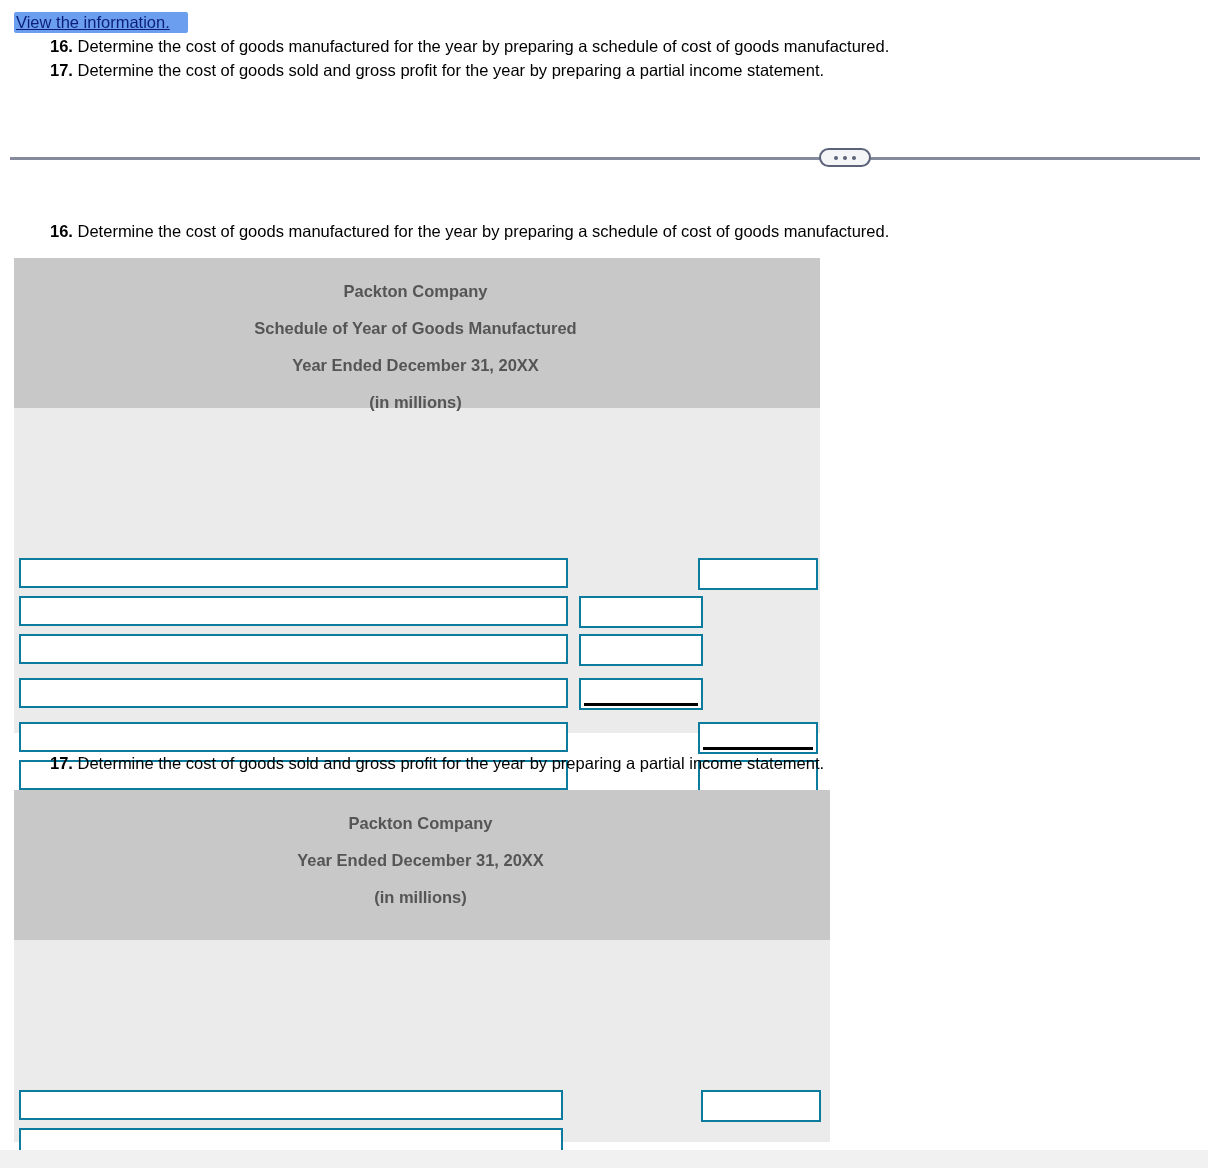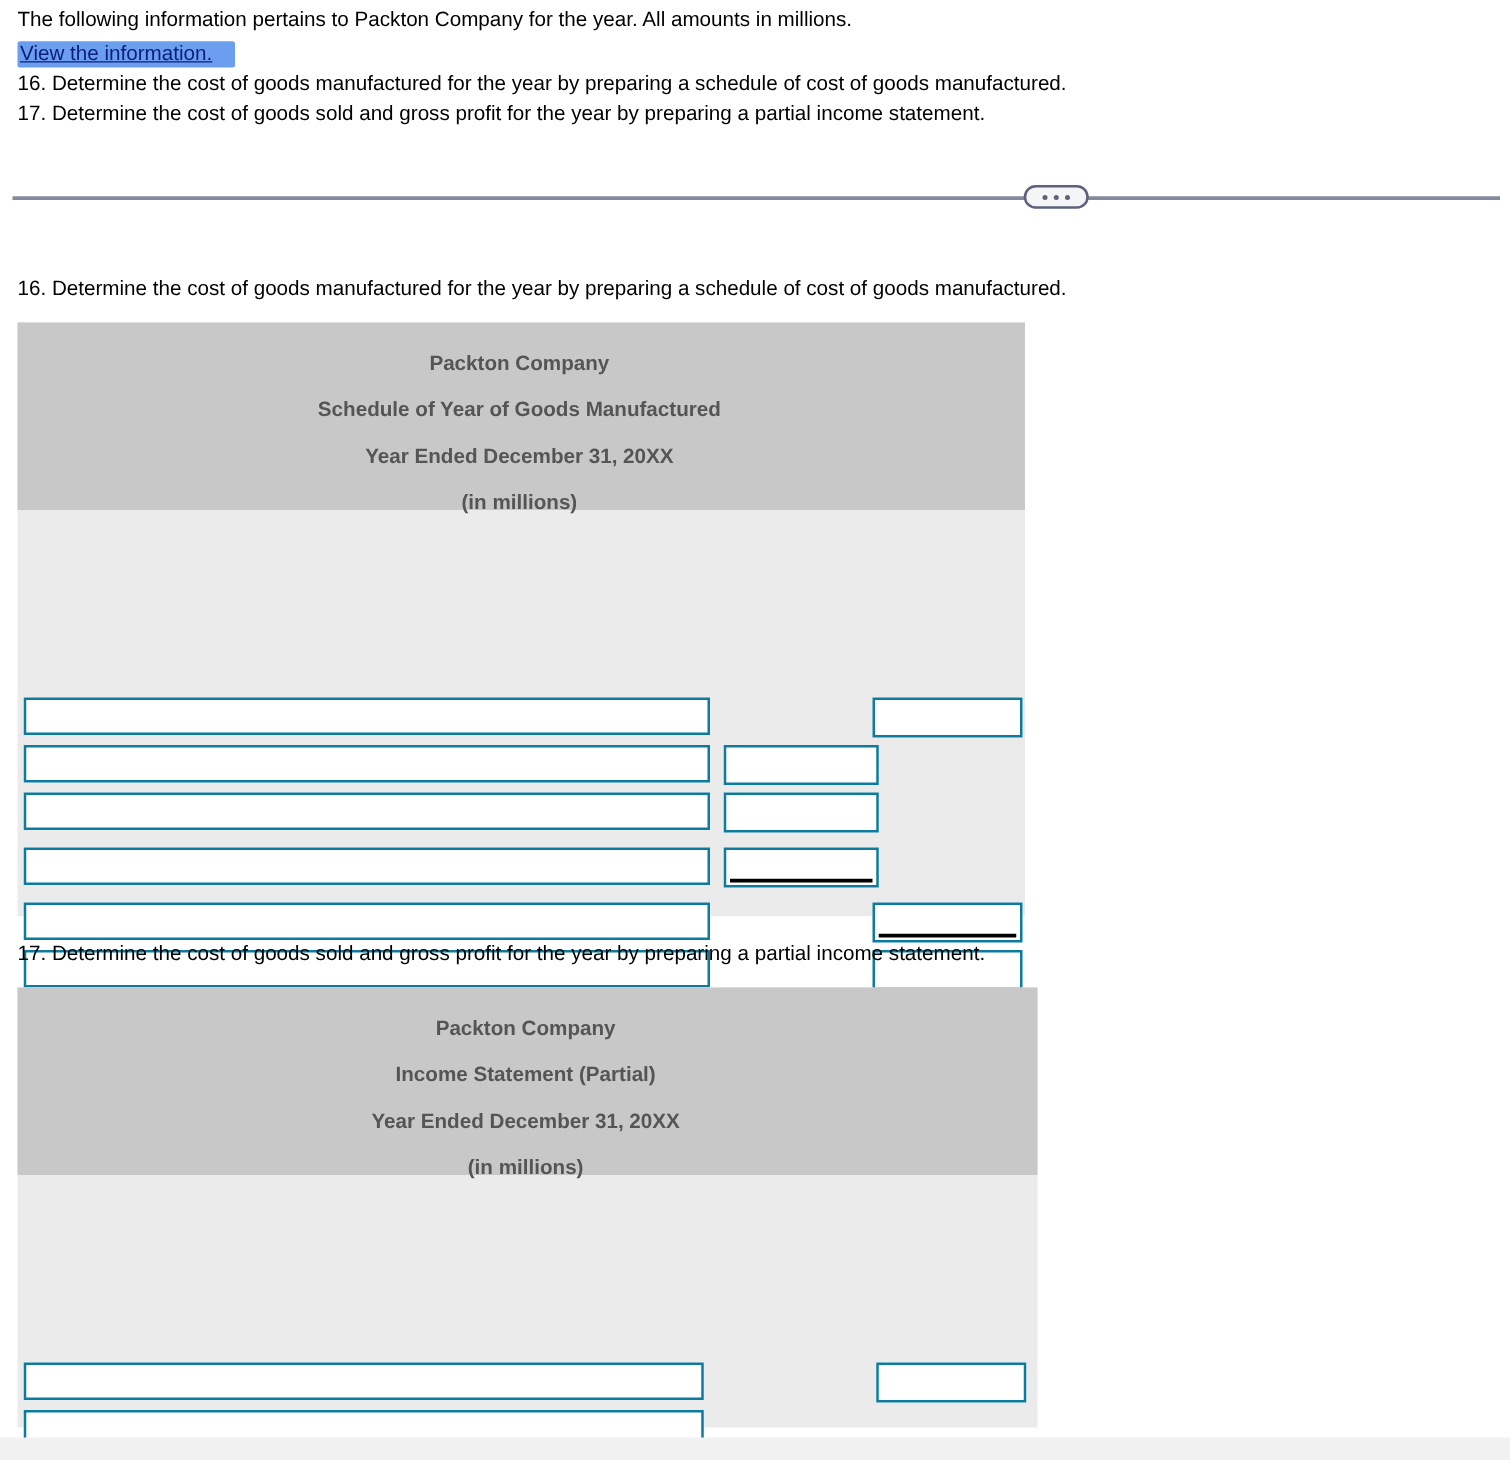--- a/index.html
+++ b/index.html
@@ -42,21 +42,21 @@
     font-size: 16.5px;
     cursor: pointer;
   }
   .qline {
     font-size: 16.5px;
     color: #000000;
     line-height: 22px;
     white-space: nowrap;
     margin-top: 2px;
   }
-  .qnum { font-weight: normal; }
+  .qnum { font-weight: bold; margin-left: 36px; }
 
   
   .divider {
     position: absolute;
     left: 10px; top: 157px;
     width: 1190px;
     height: 3px;
     background: #858b9c;
   }
   .dots-pill {
@@ -169,21 +169,20 @@
     width: 1208px; height: 18px;
     background: #f1f1f1;
   }
 </style>
 </head>
 <body>
 
 <div class="page">
 
   <div class="intro">
-    <div class="intro-line">The following information pertains to Packton Company for the year. All amounts in millions.</div>
     <div class="link-wrap">
       <a>View the information.</a>
     </div>
     <div class="qline">
       <span class="qnum">16.</span>
       <span>Determine the cost of goods manufactured for the year by preparing a schedule of cost of goods manufactured.</span>
     </div>
     <div class="qline">
       <span class="qnum">17.</span>
       <span>Determine the cost of goods sold and gross profit for the year by preparing a partial income statement.</span>
@@ -254,21 +253,20 @@
   </div>
 
   <div class="q-head" id="q17-head">
     <span class="qnum">17.</span>
     <span>Determine the cost of goods sold and gross profit for the year by preparing a partial income statement.</span>
   </div>
 
   <div class="sheet" id="sheet17">
     <div class="sheet-head">
       <div class="hl">Packton Company</div>
-      <div class="hl">Income Statement (Partial)</div>
       <div class="hl">Year Ended December 31, 20XX</div>
       <div class="hl">(in millions)</div>
     </div>
     <div class="rows" id="rows17">
         <div class="row" style="top: 150px;">
           <div class="cell" style="left: 5px; width: 544px;"></div>
           <div class="cell tall" style="left: 687px; width: 120px;"></div>
         </div>
         <div class="row" style="top: 188px;">
           <div class="cell" style="left: 5px; width: 544px;"></div>

